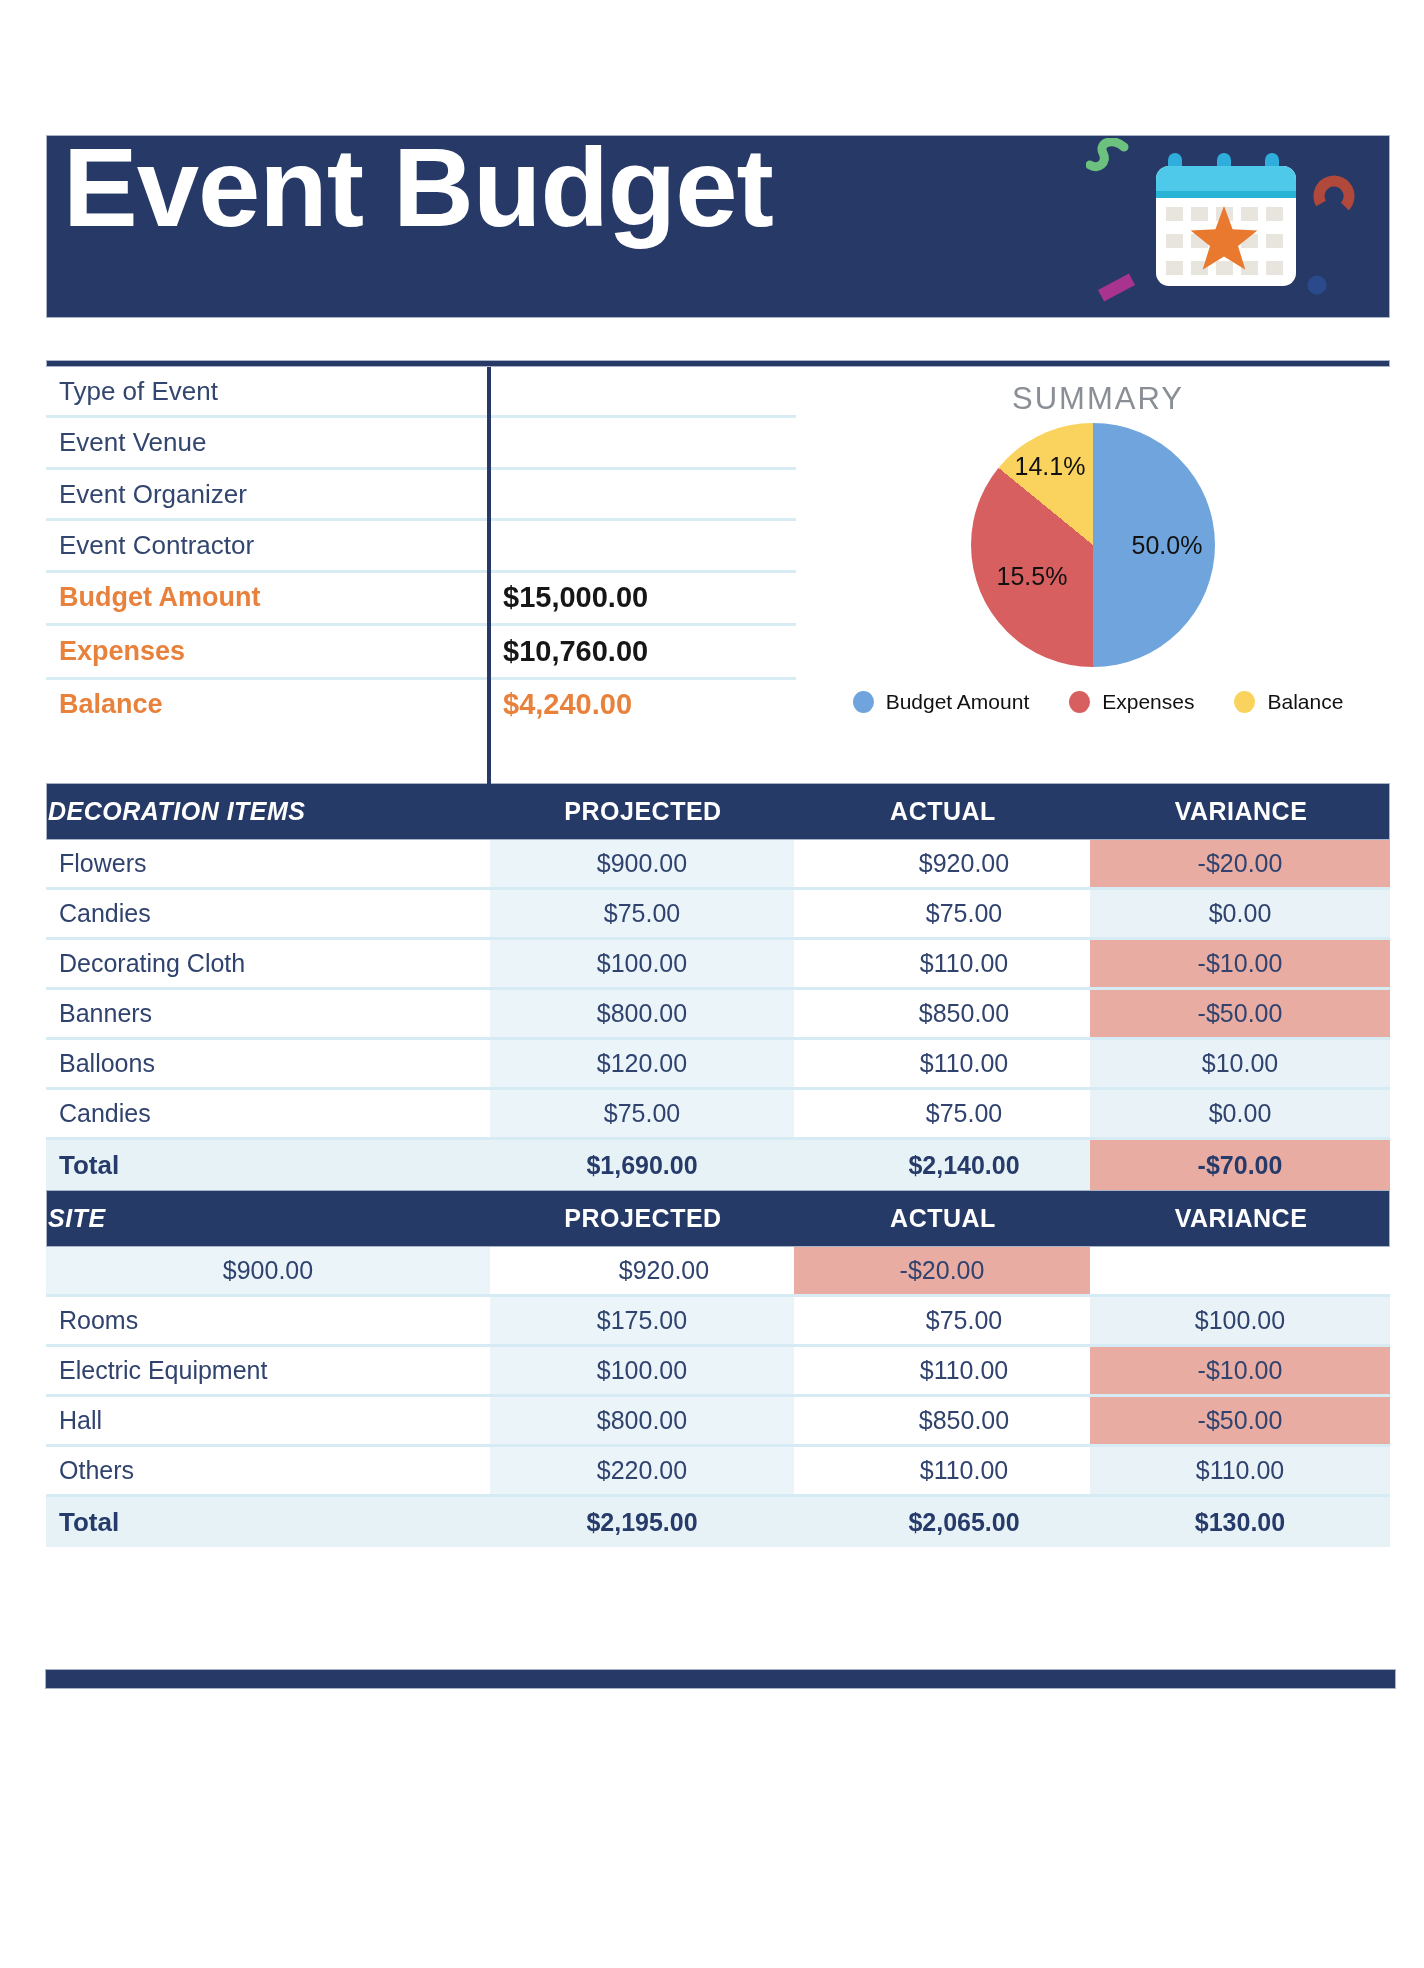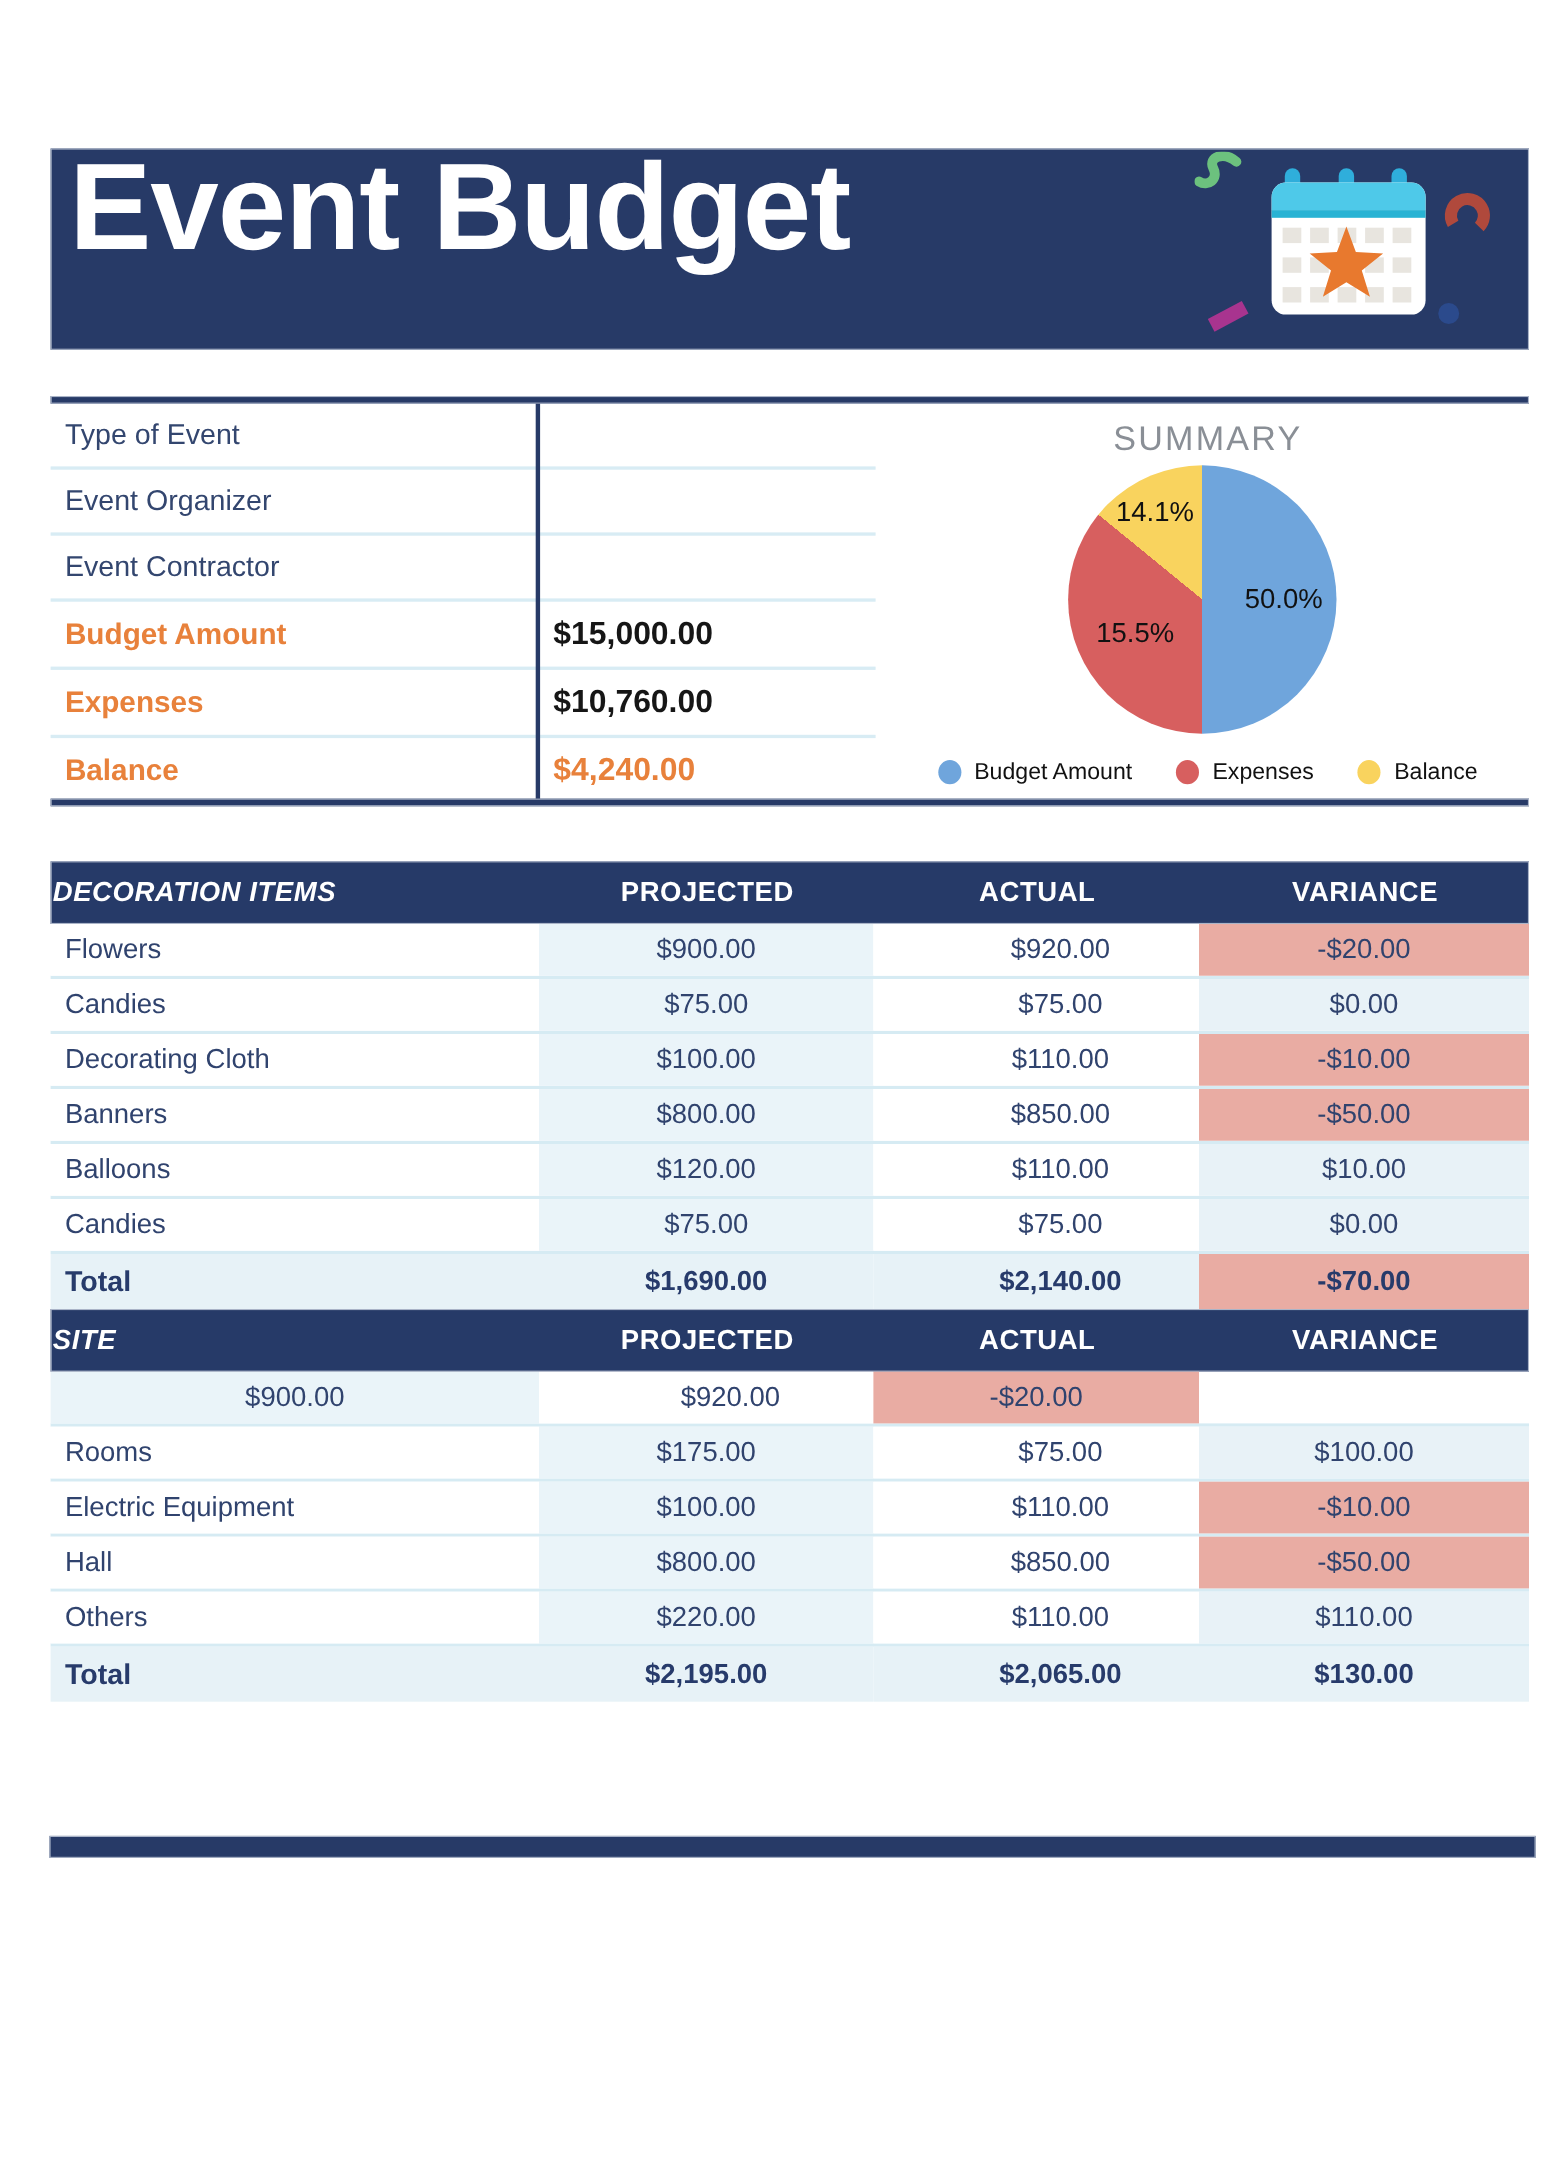--- a/index.html
+++ b/index.html
@@ -15,21 +15,21 @@
     position:absolute;left:46px;top:135px;width:1344px;height:183px;
     background:#273A67;border:1px solid #aab4c8;box-sizing:border-box;
     display:flex;align-items:flex-start;
   }
   .band h1{
     margin:0 0 0 16px;color:#ffffff;font-size:112px;font-weight:700;
     letter-spacing:-1px;line-height:1;position:relative;top:-4px;
   }
   .band-decor{position:absolute;left:1039px;top:2px;}
   
-  .info-section{position:absolute;left:46px;top:360px;width:1344px;height:373px;}
+  .info-section{position:absolute;left:46px;top:360px;width:1344px;height:480px;}
   .hline{position:absolute;left:0;width:100%;height:7px;background:#273A67;border:1px solid #aab4c8;box-sizing:border-box;}
   .hline.top{top:0;}
   .hline.bottom{bottom:0;}
   .vline{position:absolute;left:441px;top:7px;bottom:7px;width:4px;background:#273A67;z-index:3;}
   .info-rows{position:absolute;left:0;top:7px;width:750px;height:363px;display:flex;flex-direction:column;}
   .info-row{
     flex:1 1 auto;display:flex;align-items:center;
     border-bottom:3px solid #D8ECF4;box-sizing:border-box;
   }
   .info-row:last-child{border-bottom:none;}
@@ -136,20 +136,24 @@
       <circle cx="231" cy="147" r="9.5" fill="#2B4A8C"></circle>
     </svg>
   </header>
 
   <section class="info-section">
     <div class="hline top"></div>
     <div class="vline"></div>
     <div class="info-rows" id="info-rows">
         <div class="info-row">
           <div class="info-label">Type of Event</div>
+          <div class="info-value"></div>
+        </div>
+        <div class="info-row">
+          <div class="info-label">Event Venue</div>
           <div class="info-value"></div>
         </div>
         <div class="info-row">
           <div class="info-label">Event Organizer</div>
           <div class="info-value"></div>
         </div>
         <div class="info-row">
           <div class="info-label">Event Contractor</div>
           <div class="info-value"></div>
         </div>

